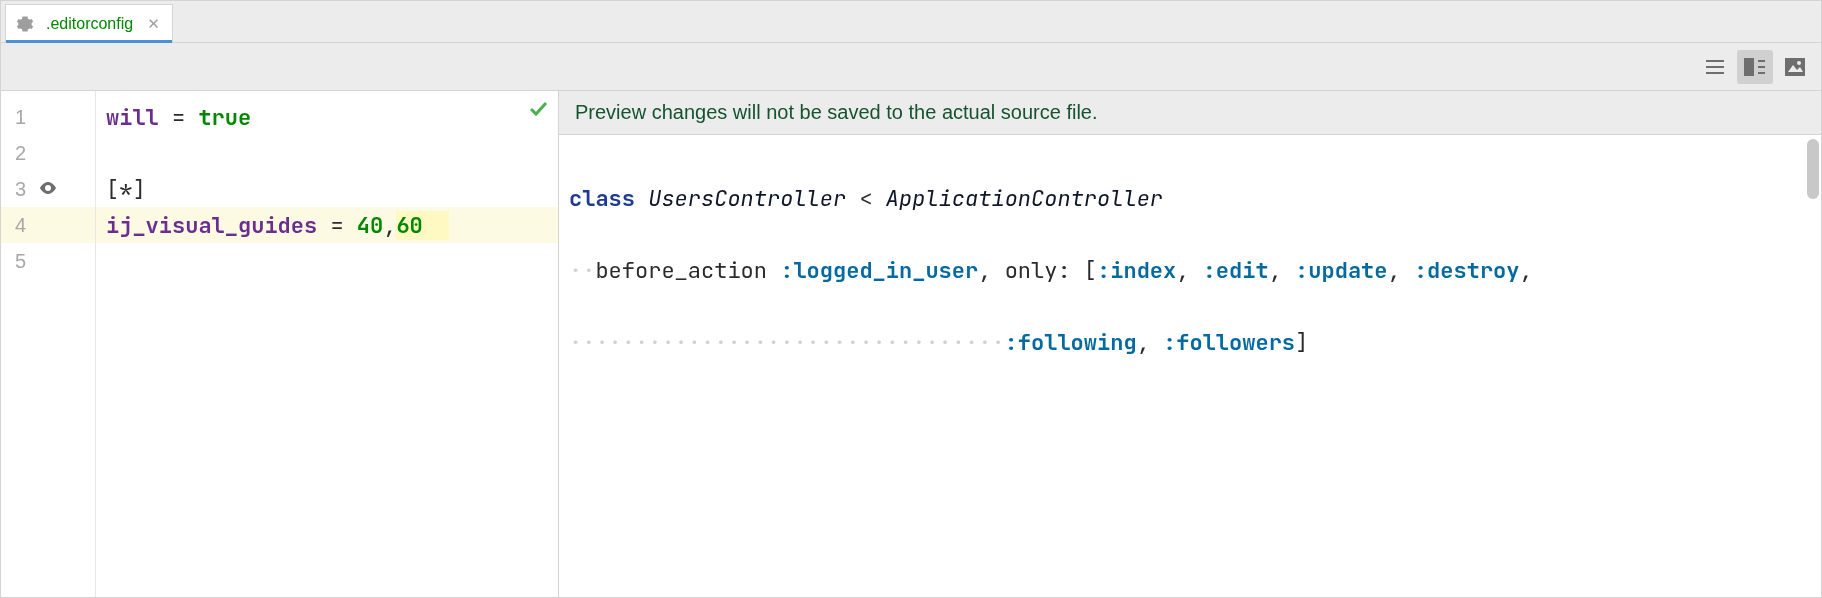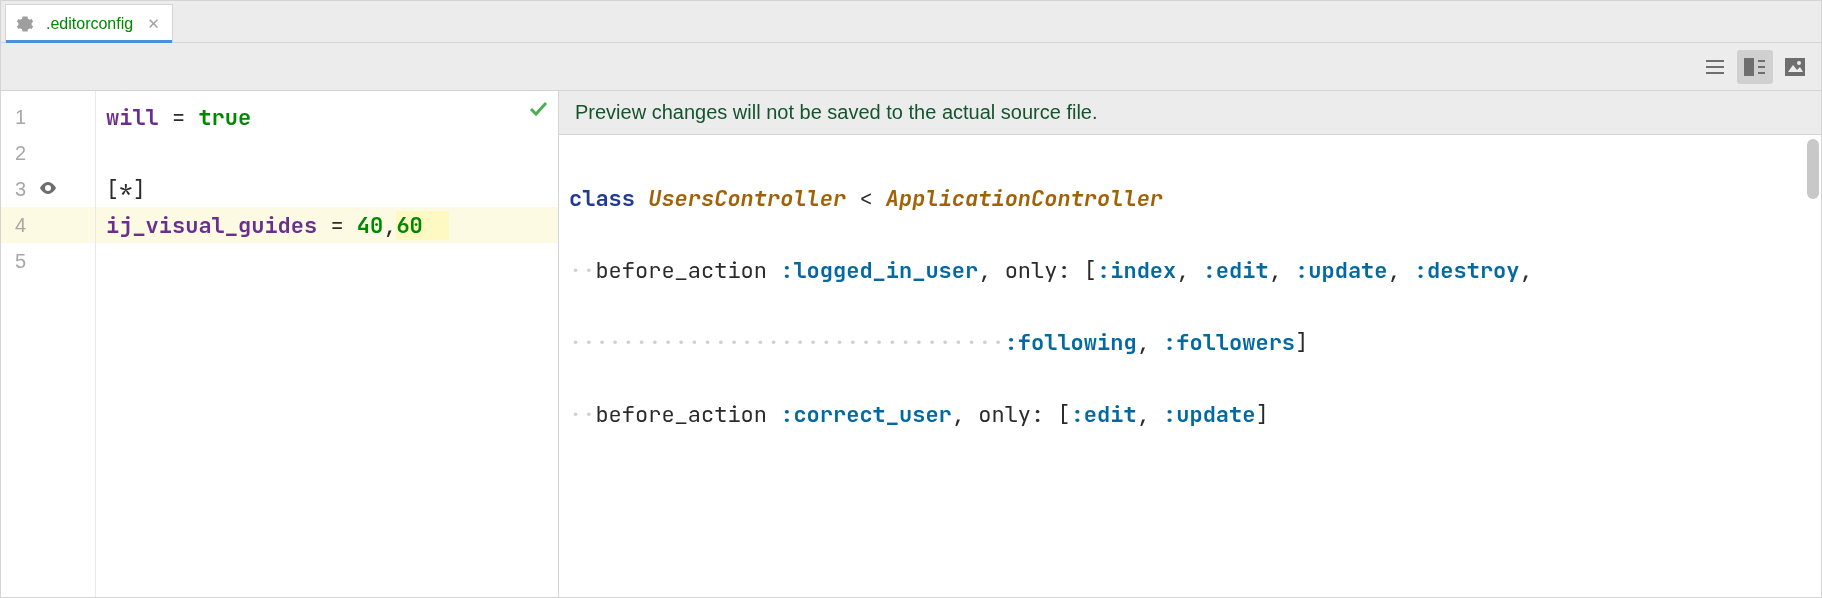--- a/index.html
+++ b/index.html
@@ -124,21 +124,21 @@
 .code-right {
   flex: 1;
   font-family: "JetBrains Mono", "Consolas", monospace;
   font-size: 22px;
   padding: 10px 16px 0 10px;
   line-height: 36px;
   overflow: hidden;
   white-space: pre;
 }
 .r-kw { color: #1f3a93; font-weight: bold; }
-.r-class { color: #a16207; font-style: italic; font-weight: bold; text-align: right; }
+.r-class { color: #0f172a; font-style: italic; font-weight: normal; text-align: right; }
 .r-sym { color: #0369a1; font-weight: bold; }
 .r-plain { color: #2b2b2b; }
 .dots { color: #d0d0d0; }
 .scrollbar {
   position: absolute;
   right: 2px; top: 48px;
   width: 12px; height: 60px;
   background: #c8c8c8;
   border-radius: 6px;
 }
@@ -216,21 +216,20 @@
       <div class="code-line"></div>
     </div>
   </div>
 
   <div class="right-pane">
     <div class="notice">Preview changes will not be saved to the actual source file.</div>
     <div class="code-right">
 <div><span class="r-kw">class</span><span class="dots"> </span><span class="r-class">UsersController</span><span class="r-plain"> &lt; </span><span class="r-class">ApplicationController</span></div>
 <div><span class="dots">··</span><span class="r-plain">before_action</span><span class="dots"> </span><span class="r-sym">:logged_in_user</span><span class="r-plain">, only:</span><span class="dots"> </span><span class="r-plain">[</span><span class="r-sym">:index</span><span class="r-plain">, </span><span class="r-sym">:edit</span><span class="r-plain">, </span><span class="r-sym">:update</span><span class="r-plain">, </span><span class="r-sym">:destroy</span><span class="r-plain">,</span></div>
 <div><span class="dots">·································</span><span class="r-sym">:following</span><span class="r-plain">, </span><span class="r-sym">:followers</span><span class="r-plain">]</span></div>
-<div><span class="dots">··</span><span class="r-plain">before_action</span><span class="dots"> </span><span class="r-sym">:correct_user</span><span class="r-plain">, only:</span><span class="dots"> </span><span class="r-plain">[</span><span class="r-sym">:edit</span><span class="r-plain">, </span><span class="r-sym">:update</span><span class="r-plain">]</span></div>
 <div>&nbsp;</div>
 
 
 
     </div>
     <div class="scrollbar"></div>
   </div>
 </div>
 
 </body></html>

